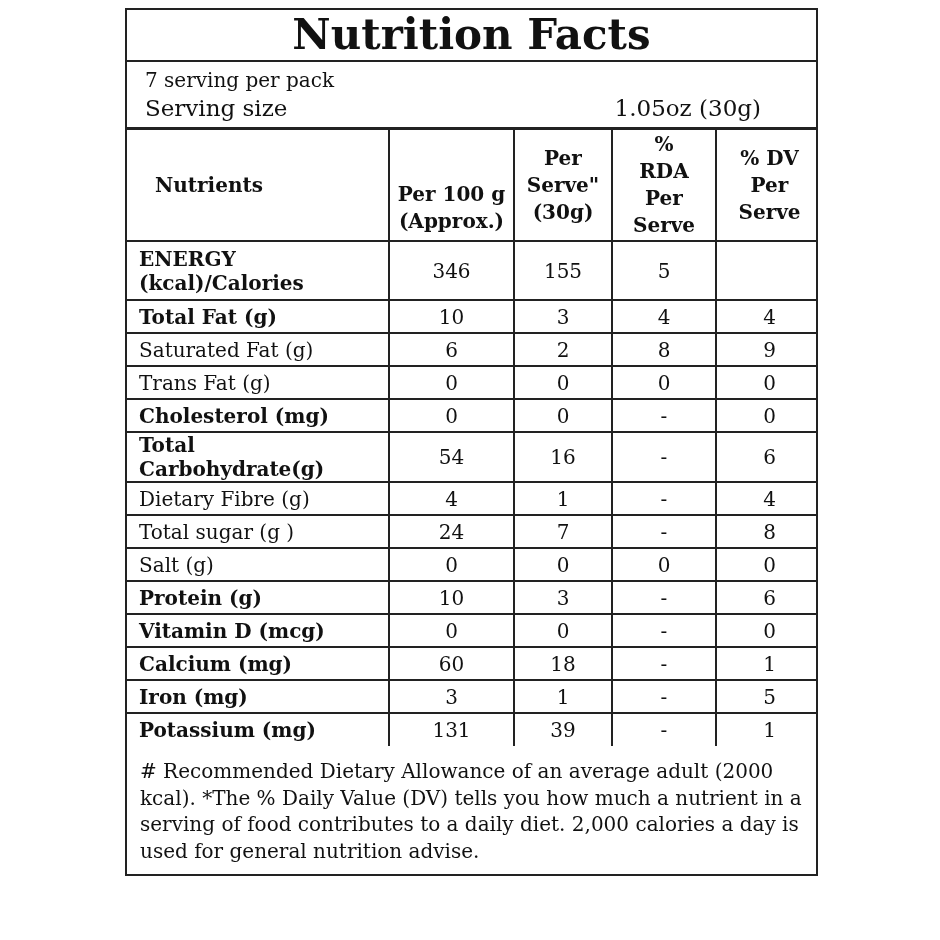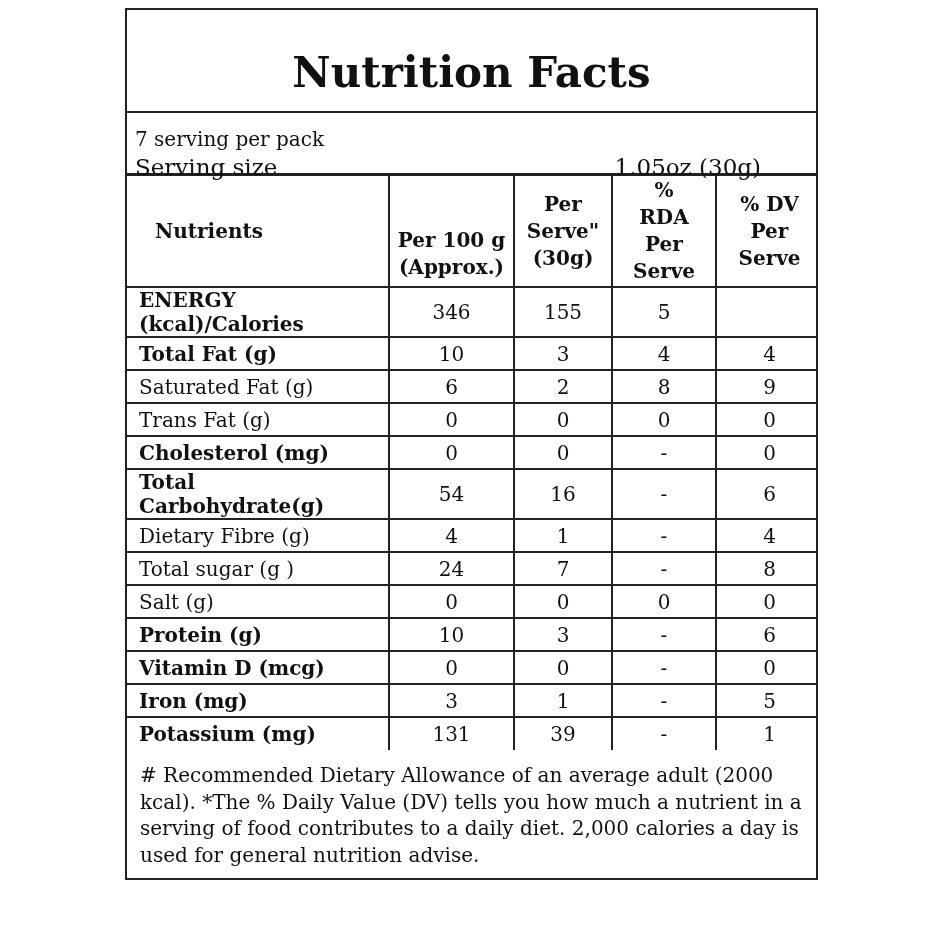--- a/index.html
+++ b/index.html
@@ -11,36 +11,35 @@
   }
   .label-box {
     position: absolute;
     left: 125px; top: 8px;
     width: 693px;
     border: 2px solid #222222;
     background: #ffffff;
   }
   
   .title-section {
-    height: 79px;
+    height: 52px;
     border-bottom: 2px solid #222222;
-    display: flex; align-items: center; justify-content: center; margin-top: 24px;
+    display: flex; align-items: center; justify-content: center;
   }
   .title-section h1 {
     font-size: 42px;
     font-weight: bold;
     letter-spacing: 0px;
     line-height: 1;
   }
   
   .serving-section {
-    height: 55px;
+    height: 68px;
     border-bottom: 3px solid #222222;
-    padding: 5px 13px 0 8px;
-    margin-top: 8px;
+    padding: 5px 13px 0 18px;
   }
   .servings-line { font-size: 20px; line-height: 26px; }
   .serving-size-row {
     display: flex; justify-content: space-between; align-items: baseline;
     font-size: 23px; font-weight: normal; line-height: 30px;
   }
   .serving-size-row .size-value { margin-right: 42px; }
   
   table {
     border-collapse: collapse;
@@ -78,21 +77,21 @@
     vertical-align: middle;
     line-height: 24px;
     padding: 0 2px;
   }
   tbody td.label-cell {
     text-align: left;
     padding-left: 12px;
     padding-right: 4px;
   }
   tr.bold-row td.label-cell { font-weight: bold; }
-  tr.tall-row td { height: 50px; }
+  tr.tall-row td { height: 59px; }
   .wrap-narrow { display: inline-block; max-width: 180px; }
   .red-dot {
     display: inline-block;
     width: 9px; height: 9px;
     border-radius: 50%;
     margin-left: 26px;
     vertical-align: 2px;
   }
   
   .footnote {
@@ -208,20 +207,27 @@
         <td>6</td>
       </tr>
       <tr class="bold-row">
         <td class="label-cell">Vitamin D (mcg)</td>
         <td>0</td>
         <td>0</td>
         <td>-</td>
         <td>0</td>
       </tr>
       <tr class="bold-row">
+        <td class="label-cell">Calcium (mg)</td>
+        <td>60</td>
+        <td>18</td>
+        <td>-</td>
+        <td>1</td>
+      </tr>
+      <tr class="bold-row">
         <td class="label-cell">Iron (mg)</td>
         <td>3</td>
         <td>1</td>
         <td>-</td>
         <td>5</td>
       </tr>
       <tr class="bold-row">
         <td class="label-cell">Potassium (mg)</td>
         <td>131</td>
         <td>39</td>

